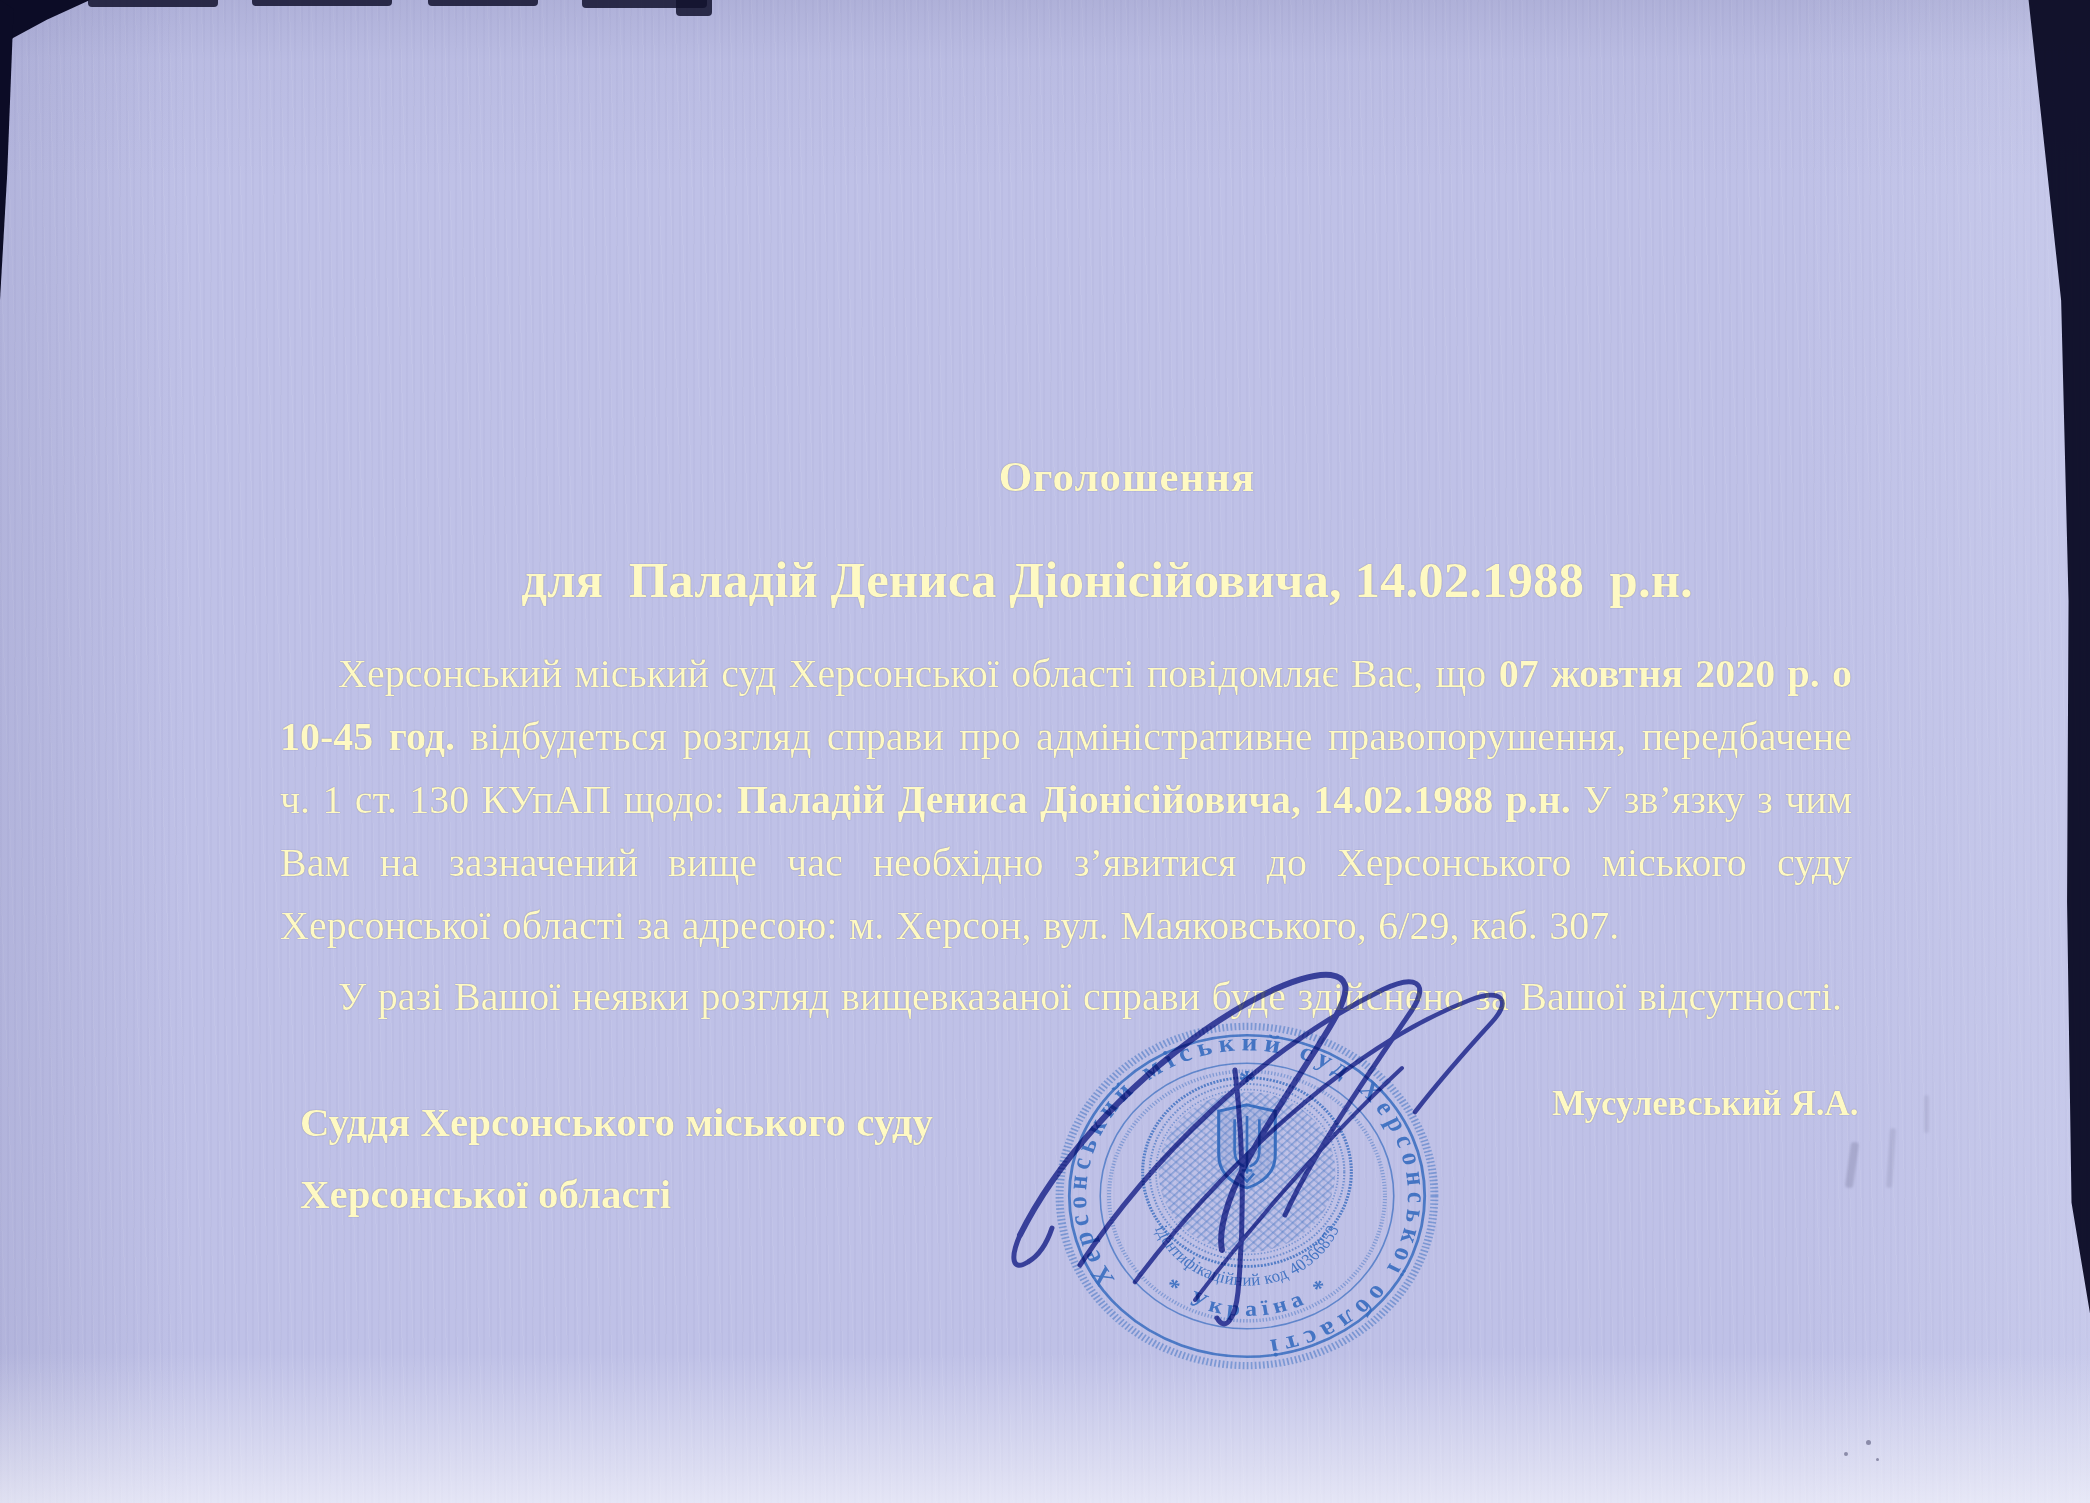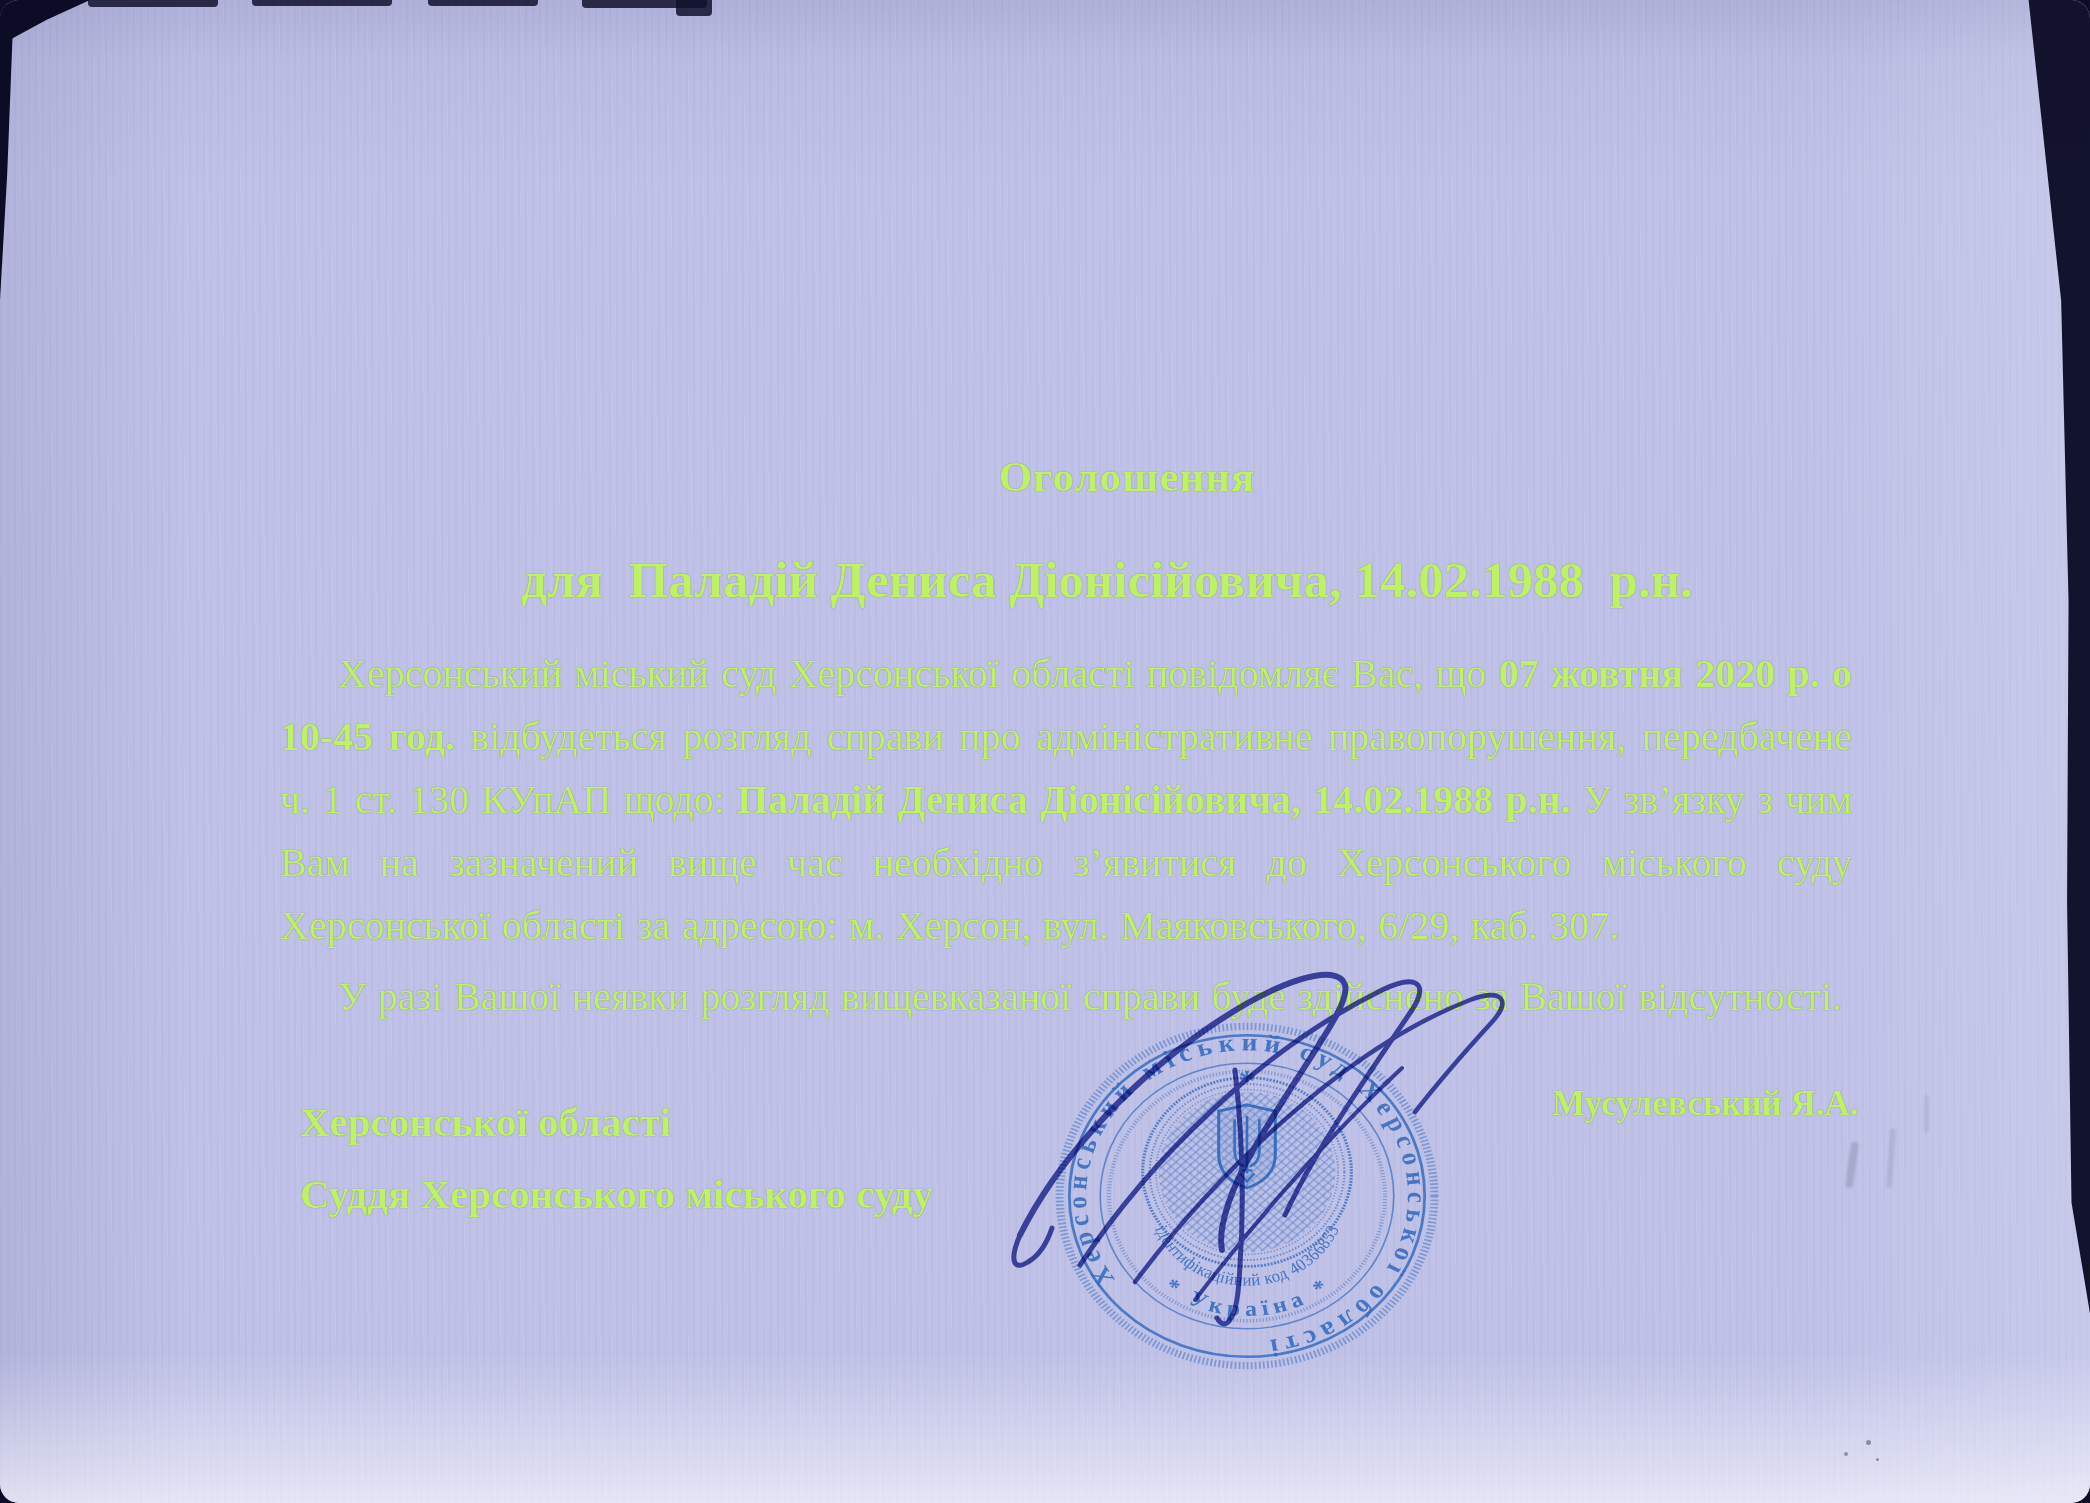--- a/index.html
+++ b/index.html
@@ -1,17 +1,17 @@
 <!DOCTYPE html>
 <html><head>
 <meta charset="utf-8">
 <style>
   html,body{margin:0;padding:0;background:#0d0d28;}
   #page{position:relative;width:2090px;height:1503px;overflow:hidden;
-        font-family:"Liberation Serif","DejaVu Serif",serif;color:#bef264;border-radius:19px;}
+        font-family:"Liberation Serif","DejaVu Serif",serif;color:#fef9c3;}
   
   #paper{position:absolute;inset:0;background-color:#bfc1e7;
     background-image:
       linear-gradient(180deg, rgba(90,90,140,.16) 0%, rgba(90,90,140,.05) 4%, rgba(0,0,0,0) 12%, rgba(0,0,0,0) 90%, rgba(250,250,253,.50) 98%, rgba(252,252,255,.62) 100%),
       linear-gradient(90deg, rgba(100,100,150,.14) 0%, rgba(0,0,0,0) 9%, rgba(0,0,0,0) 86%, rgba(215,218,242,.35) 100%),
       repeating-linear-gradient(90deg, rgba(120,120,170,.06) 0 2px, rgba(0,0,0,0) 2px 7px),
       repeating-linear-gradient(88deg, rgba(255,255,255,.05) 0 1px, rgba(0,0,0,0) 1px 11px);
   }
   
   .edge{position:absolute;background:#0c0c26;}
@@ -65,22 +65,22 @@
 
   <div id="title" class="soft">Оголошення</div>
   <div id="subtitle" class="soft">для  Паладій Дениса Діонісійовича, 14.02.1988  р.н.</div>
 
   <div id="bodytext" class="soft">
     <p><span>Херсонський міський суд Херсонської області повідомляє Вас, що </span><span class="b">07 жовтня 2020 р. о 10-45 год.</span><span> відбудеться розгляд справи про адміністративне правопорушення, передбачене ч. 1 ст. 130 КУпАП щодо: </span><span class="b">Паладій Дениса Діонісійовича, 14.02.1988 р.н.</span><span> У зв’язку з чим Вам на зазначений вище час необхідно з’явитися до Херсонського міського суду Херсонської області за адресою: м. Херсон, вул. Маяковського, 6/29, каб. 307.</span></p>
     <p>У разі Вашої неявки розгляд вищевказаної справи буде здійснено за Вашої відсутності.</p>
   </div>
 
   <div id="sig-role" class="soft">
+    <div>Суддя Херсонського міського суду</div>
     <div>Херсонської області</div>
-    <div>Суддя Херсонського міського суду</div>
   </div>
   <div id="sig-name" class="soft">Мусулевський Я.А.</div>
 
   <svg id="stamp" viewBox="0 0 500 500" width="442" height="400" preserveAspectRatio="none">
     <defs>
       <pattern id="h1" width="7" height="7" patternUnits="userSpaceOnUse" patternTransform="rotate(45)">
         <line x1="1" y1="0" x2="1" y2="7" stroke="#5b9ad8" stroke-width="1.7"></line>
       </pattern>
       <pattern id="h2" width="8" height="8" patternUnits="userSpaceOnUse" patternTransform="rotate(-48)">
         <line x1="1" y1="0" x2="1" y2="8" stroke="#5b9ad8" stroke-width="1.5"></line>

